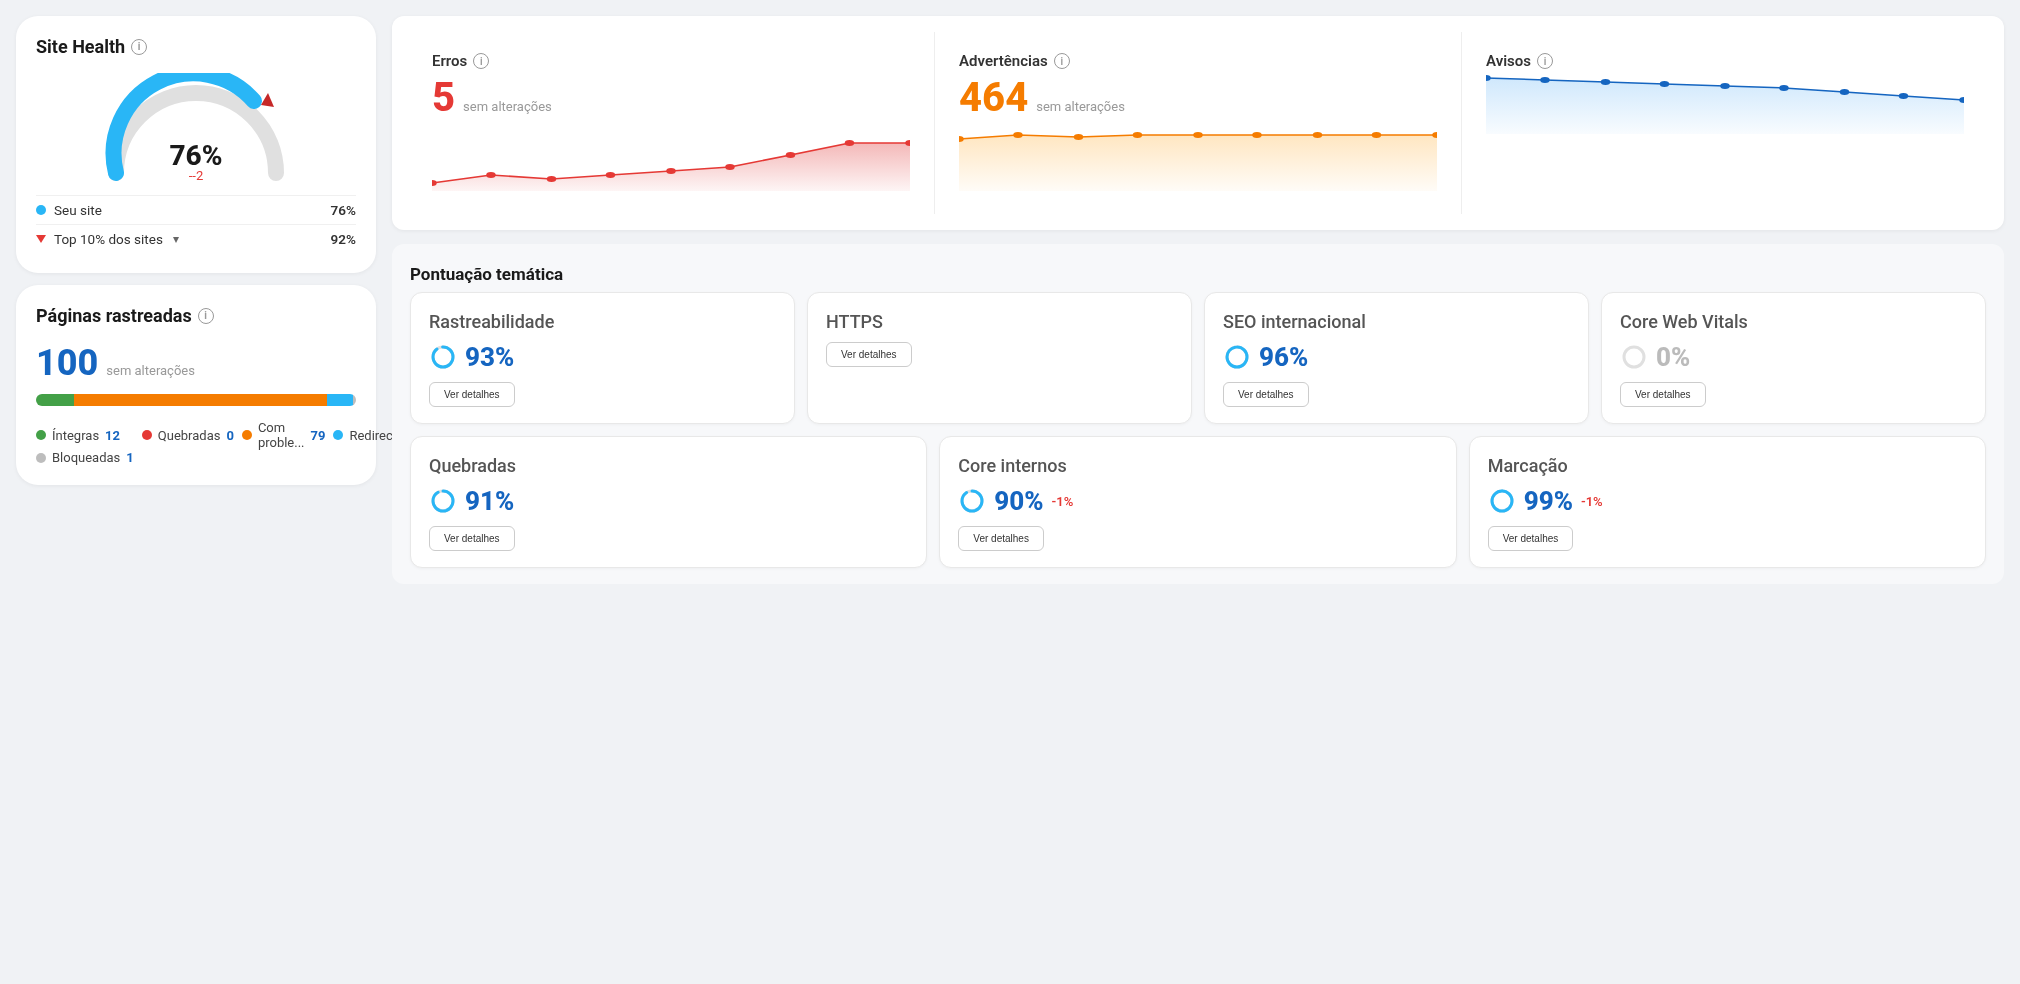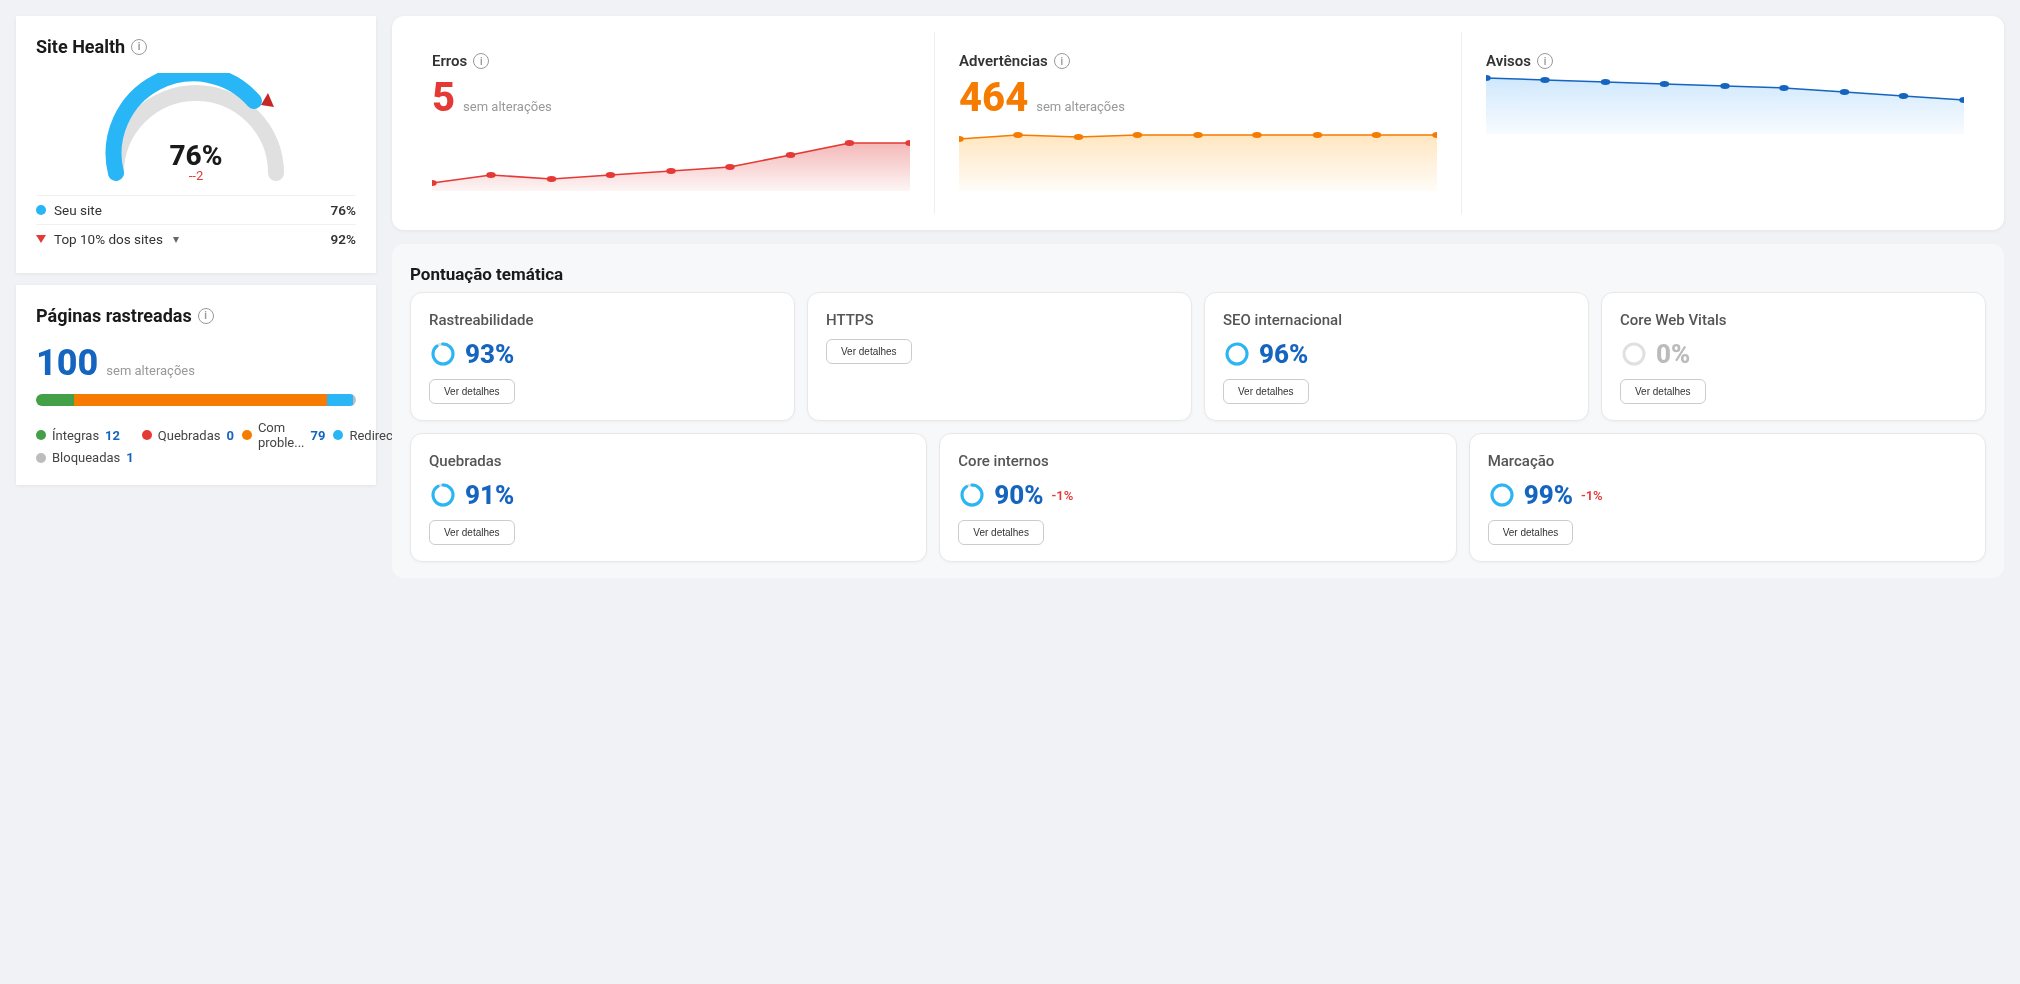--- a/index.html
+++ b/index.html
@@ -18,21 +18,21 @@
     .sidebar {
       width: 360px;
       flex-shrink: 0;
       display: flex;
       flex-direction: column;
       gap: 12px;
     }
 
     .card {
       background: #fff;
-      border-radius: 0;
+      border-radius: 22px;
       padding: 20px;
       box-shadow: 0 1px 4px rgba(0,0,0,0.06);
     }
 
     .card-title {
       font-size: 18px;
       font-weight: 700;
       color: #1a1a1a;
       display: flex;
       align-items: center;
@@ -276,21 +276,21 @@
       border-radius: 12px;
       border: 1px solid #e8e8e8;
       padding: 18px 18px 16px;
       display: flex;
       flex-direction: column;
       gap: 10px;
       box-shadow: 0 1px 3px rgba(0,0,0,0.04);
     }
 
     .score-card-title {
-      font-size: 15px;
+      font-size: 18px;
       color: #555;
       font-weight: 500;
     }
 
     .score-value-row {
       display: flex;
       align-items: center;
       gap: 8px;
     }
 

